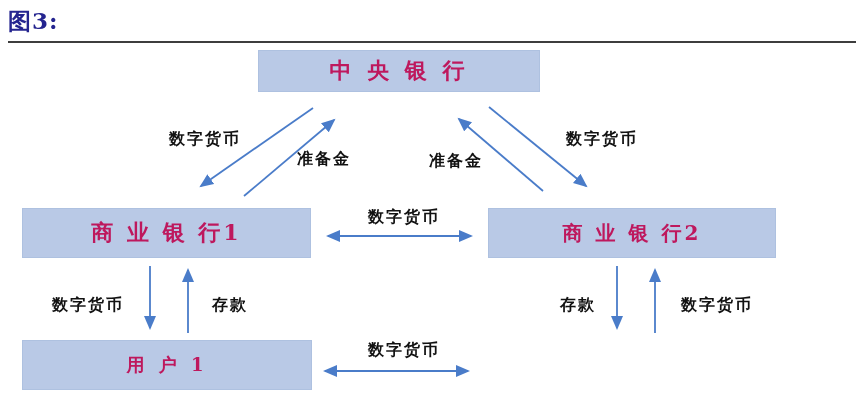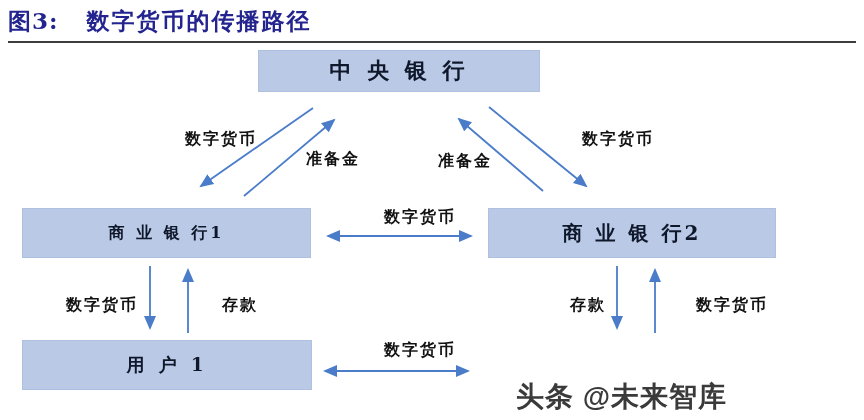--- a/index.html
+++ b/index.html
@@ -1,44 +1,44 @@
 <!DOCTYPE html>
 <html><head>
 <meta charset="utf-8">
 <style>
   html,body{margin:0;padding:0;}
   body{width:864px;height:420px;background:#ffffff;overflow:hidden;
        font-family:"DejaVu Serif","Liberation Serif",serif;}
-  .stage{position:relative;width:708px;height:420px;padding-left:22px;}
+  .stage{position:relative;width:708px;height:420px;}
 
   
   .title-row{position:absolute;left:8px;top:6px;width:848px;display:flex;
              align-items:baseline;gap:28px;color:#24248f;font-weight:bold;}
   .fig-label{font-size:23px;letter-spacing:1px;}
   .fig-title{font-size:23px;letter-spacing:2px;}
   .title-rule{position:absolute;left:8px;top:41px;width:848px;height:2px;
               background:#3d3d3d;}
 
   
   .node{position:absolute;background:#b9c9e6;border:1px solid #aec1e0;
         display:flex;align-items:center;justify-content:center;
-        color:#0f172a;font-weight:bold;box-sizing:border-box;}
+        color:#be185d;font-weight:bold;box-sizing:border-box;}
   .node-central{left:258px;top:50px;width:282px;height:42px;font-size:22px;letter-spacing:4px;}
-  .node-bank1{left:22px;top:208px;width:289px;height:50px;font-size:16px;letter-spacing:3px;}
+  .node-bank1{left:22px;top:208px;width:289px;height:50px;font-size:22px;letter-spacing:3px;}
   .node-bank2{left:488px;top:208px;width:288px;height:50px;font-size:20px;letter-spacing:3px;}
   .node-user1{left:22px;top:340px;width:290px;height:50px;font-size:18px;letter-spacing:4px;}
   .node-user2{left:488px;top:340px;width:288px;height:50px;font-size:22px;letter-spacing:4px;}
 
   
   svg.arrows{position:absolute;left:0;top:0;width:864px;height:420px;pointer-events:none;}
   .edge{stroke:#4a7cc9;stroke-width:1.8;fill:none;}
 
   
   .elabel{position:absolute;color:#121212;font-weight:bold;font-size:16px;
-          letter-spacing:2px;white-space:nowrap;text-align:right;}
+          letter-spacing:2px;white-space:nowrap;text-align:center;}
   .l-dc-left-diag{left:153px;top:129px;width:104px;}
   .l-reserve-left{left:288px;top:149px;width:72px;}
   .l-reserve-right{left:420px;top:151px;width:72px;}
   .l-dc-right-diag{left:550px;top:129px;width:104px;}
   .l-dc-banks{left:352px;top:207px;width:104px;}
   .l-dc-left-vert{left:38px;top:295px;width:100px;}
   .l-deposit-left{left:202px;top:295px;width:56px;}
   .l-deposit-right{left:550px;top:295px;width:56px;}
   .l-dc-right-vert{left:666px;top:295px;width:102px;}
   .l-dc-users{left:352px;top:340px;width:104px;}
@@ -50,21 +50,20 @@
              text-shadow:-2px -2px 0 #fff,2px -2px 0 #fff,-2px 2px 0 #fff,2px 2px 0 #fff,
                          0 -2px 0 #fff,0 2px 0 #fff,-2px 0 0 #fff,2px 0 0 #fff;}
 </style>
 </head>
 <body>
 
 <div class="stage">
 
   <div class="title-row">
     <span class="fig-label">图3:</span>
-    <span class="fig-title">数字货币的传播路径</span>
   </div>
   <div class="title-rule"></div>
 
   <svg class="arrows" viewBox="0 0 864 420">
     <defs>
       <marker id="ah" markerUnits="userSpaceOnUse" markerWidth="15" markerHeight="12" refX="12" refY="6" orient="auto-start-reverse">
         <path d="M0,0 L14,6 L0,12 Z" fill="#4a7cc9"></path>
       </marker>
     </defs>
 
@@ -94,14 +93,13 @@
   <div class="elabel l-reserve-left">准备金</div>
   <div class="elabel l-reserve-right">准备金</div>
   <div class="elabel l-dc-right-diag">数字货币</div>
   <div class="elabel l-dc-banks">数字货币</div>
   <div class="elabel l-dc-left-vert">数字货币</div>
   <div class="elabel l-deposit-left">存款</div>
   <div class="elabel l-deposit-right">存款</div>
   <div class="elabel l-dc-right-vert">数字货币</div>
   <div class="elabel l-dc-users">数字货币</div>
 
-  <div class="watermark">头条 @未来智库</div>
 </div>
 
 </body></html>

